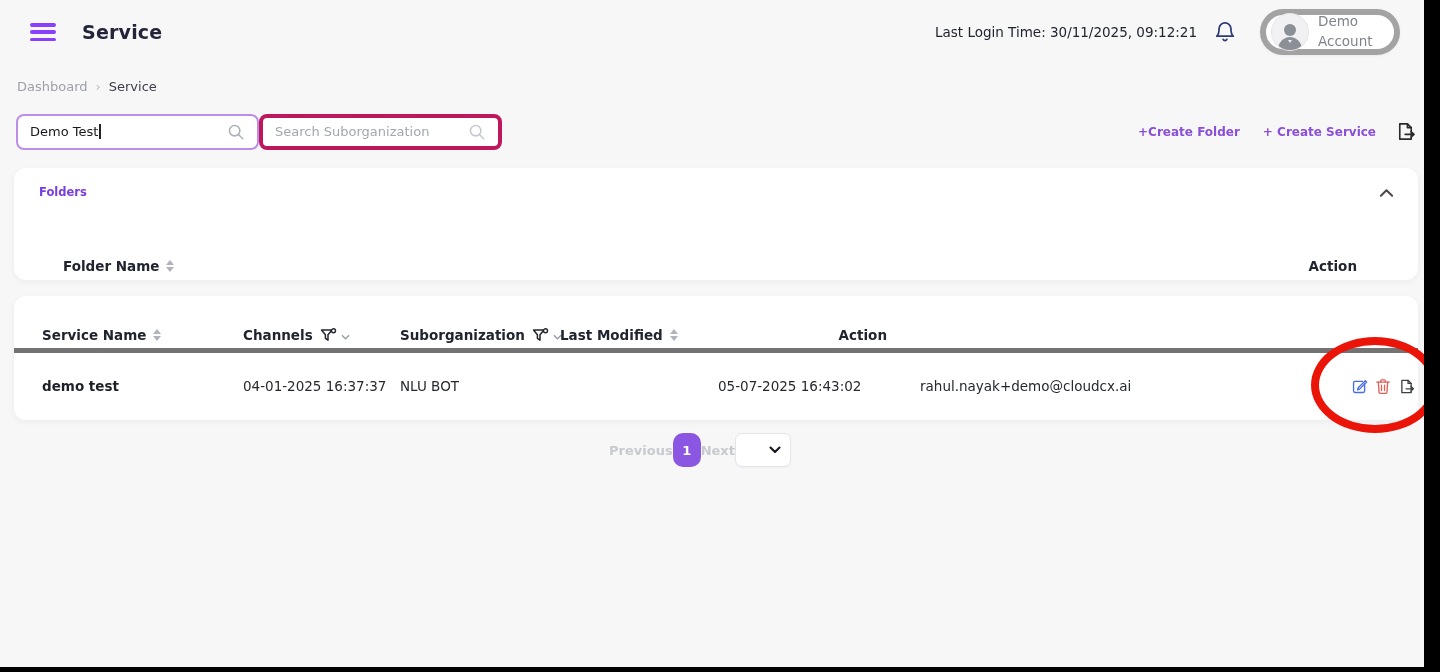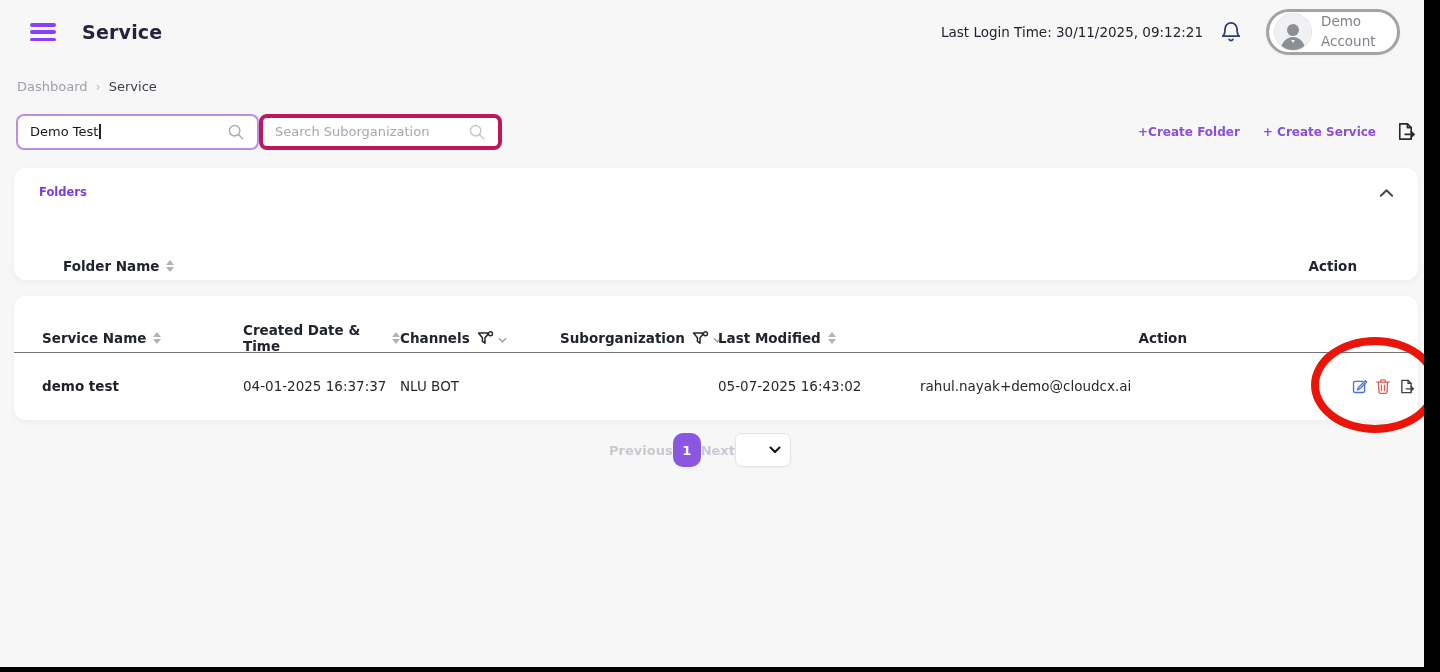--- a/index.html
+++ b/index.html
@@ -13,21 +13,21 @@
   
   .topbar { position:absolute; top:0; left:0; width:1424px; height:64px;
     display:flex; align-items:center; padding:0 24px 0 30px; }
   .hamburger { width:26px; height:18px; display:flex; flex-direction:column; justify-content:space-between; cursor:pointer; }
   .hamburger span { display:block; height:3.5px; border-radius:3px; background:#8a3ffc; }
   .page-title { margin-left:26px; font-size:19px; font-weight:bold; color:#23243a; letter-spacing:.2px; }
   .top-spacer { flex:1; }
   .login-time { font-size:13.5px; color:#20242e; font-weight:500; }
   .bell { margin-left:17px; display:flex; align-items:center; cursor:pointer; }
   .account-pill { margin-left:24px; display:flex; align-items:center; gap:9px;
-    background:#fff; border:3px solid #a3a3a3; border-radius:24px; height:46px;
+    background:#fff; border:6px solid #a3a3a3; border-radius:24px; height:46px;
     padding:4px 14px 4px 5px; box-shadow:0 1px 3px rgba(40,40,70,.05); cursor:pointer; }
   .avatar { width:38px; height:38px; border-radius:50%; background:#f1f1f4; border:1px solid #e6e6ea;
     display:flex; align-items:flex-end; justify-content:center; overflow:hidden; }
   .account-name { font-size:13.5px; color:#7e838c; width:62px; line-height:1.45; }
   
   .breadcrumb { position:absolute; top:79px; left:17px; font-size:13px; display:flex; gap:8px; align-items:flex-end; }
   .crumb-root { color:#9ca1a9; cursor:pointer; }
   .crumb-sep { color:#b9bdc4; font-size:13px; }
   .crumb-current { color:#3a3f4a; font-weight:500; }
   
@@ -49,21 +49,21 @@
     box-shadow:0 2px 6px rgba(30,30,60,.05); }
   .folders-card { top:168px; height:112px; }
   .folders-label { position:absolute; top:17px; left:25px; font-size:11.5px; font-weight:bold; color:#7a3be0; }
   .collapse-btn { position:absolute; top:15px; right:24px; cursor:pointer; }
   .folders-head { position:absolute; top:64px; left:49px; right:61px; display:flex; justify-content:space-between; align-items:center; }
   .th { font-size:13.5px; font-weight:bold; color:#20242e; display:flex; align-items:center; gap:7px;margin-top:26px; }
   
   .services-card { top:296px; height:124px; }
   .svc-grid { display:grid; grid-template-columns:201px 157px 160px 158px 202px 300px 1fr;
     align-items:center; padding:0 28px; }
-  .svc-head { height:57px; border-bottom:1px solid #737373; }
+  .svc-head { height:57px; border-bottom:5px solid #737373; }
   .svc-row { height:66px; }
   .th-action { justify-self:end; padding-right:33px; }
   .td { font-size:13.5px; color:#26282e; }
   .td.bold { font-weight:bold; color:#1e2027; }
   .actions { justify-self:end; margin-right:-25px; display:flex; align-items:center; gap:7px; }
   .actions > span { cursor:pointer; display:flex; align-items:center; }
   
   .sort { display:flex; flex-direction:column; gap:2px; cursor:pointer; }
   .filter-wrap { display:flex; align-items:center; gap:4px; cursor:pointer; }
   .mini-caret { margin-top:4px; }
@@ -167,31 +167,20 @@
     <div class="th">
       <span>Action</span>
     </div>
   </div>
 </div>
 
 <div class="card services-card">
   <div class="svc-grid svc-head">
     <div class="th">
       <span>Service Name</span>
-      <span class="sort">
-        <svg width="8" height="5" viewBox="0 0 8 5">
-            <path d="M4 0 L8 5 H0 z" fill="#b0b3ba"></path>
-          </svg>
-        <svg width="8" height="5" viewBox="0 0 8 5">
-            <path d="M4 5 L0 0 H8 z" fill="#b0b3ba"></path>
-          </svg>
-      </span>
-    </div>
-    <div class="th">
-      <span>Created Date &amp; Time</span>
       <span class="sort">
         <svg width="8" height="5" viewBox="0 0 8 5">
             <path d="M4 0 L8 5 H0 z" fill="#b0b3ba"></path>
           </svg>
         <svg width="8" height="5" viewBox="0 0 8 5">
             <path d="M4 5 L0 0 H8 z" fill="#b0b3ba"></path>
           </svg>
       </span>
     </div>
     <div class="th">

